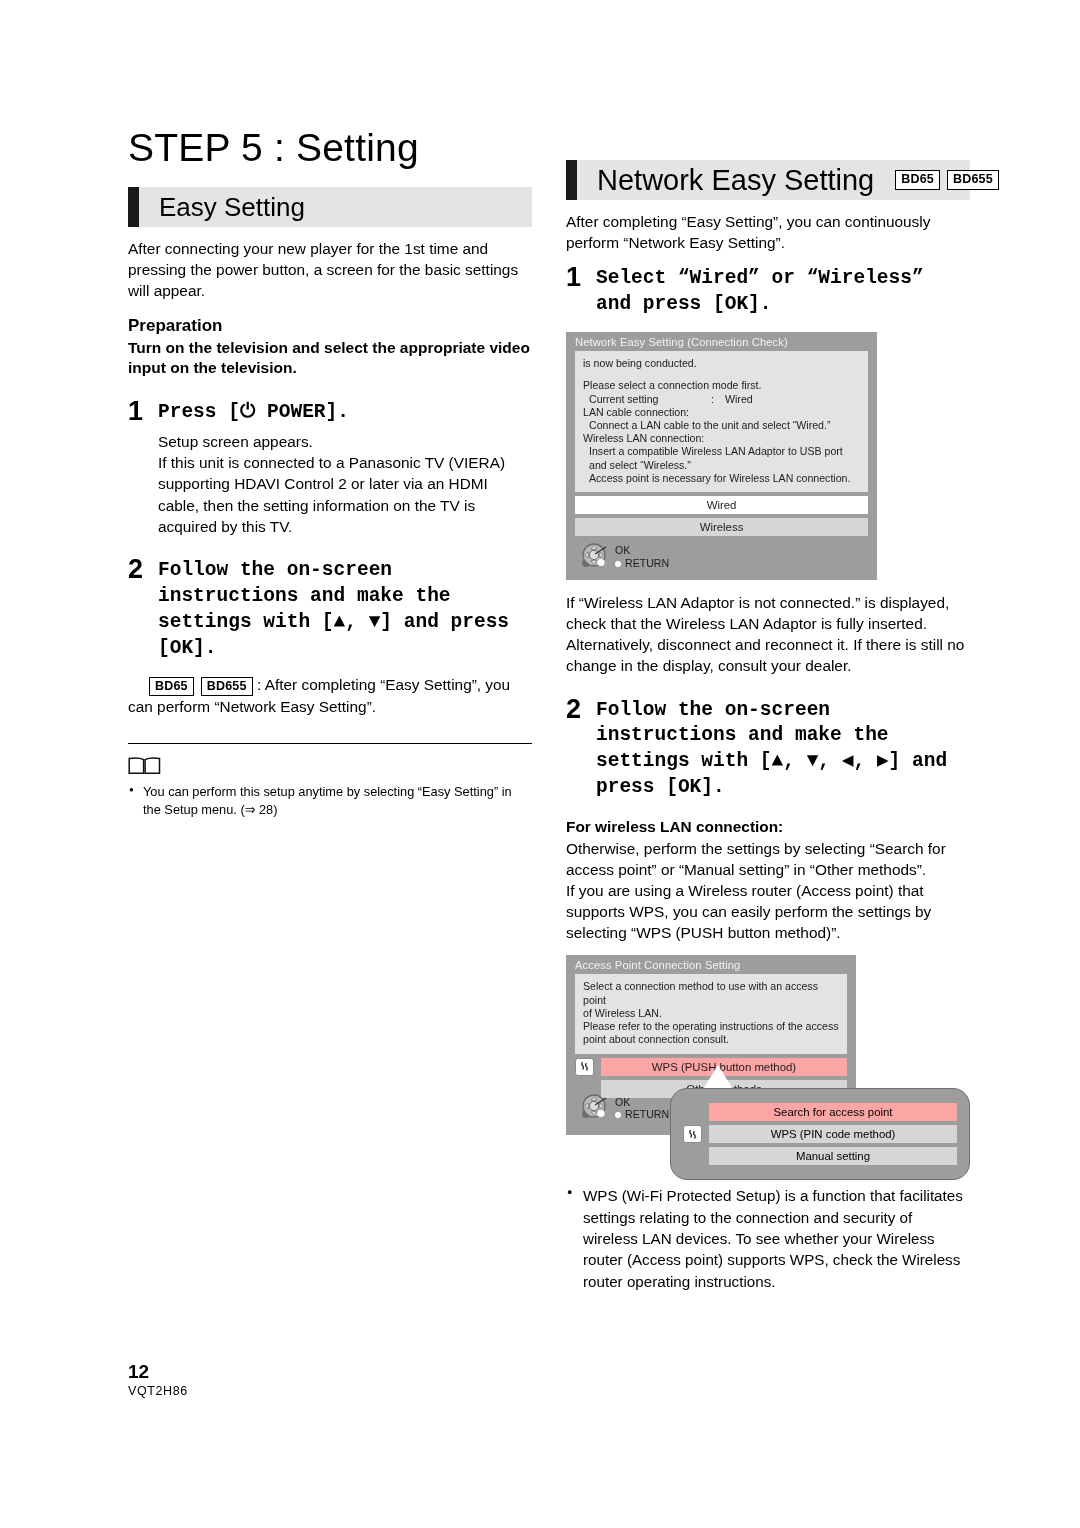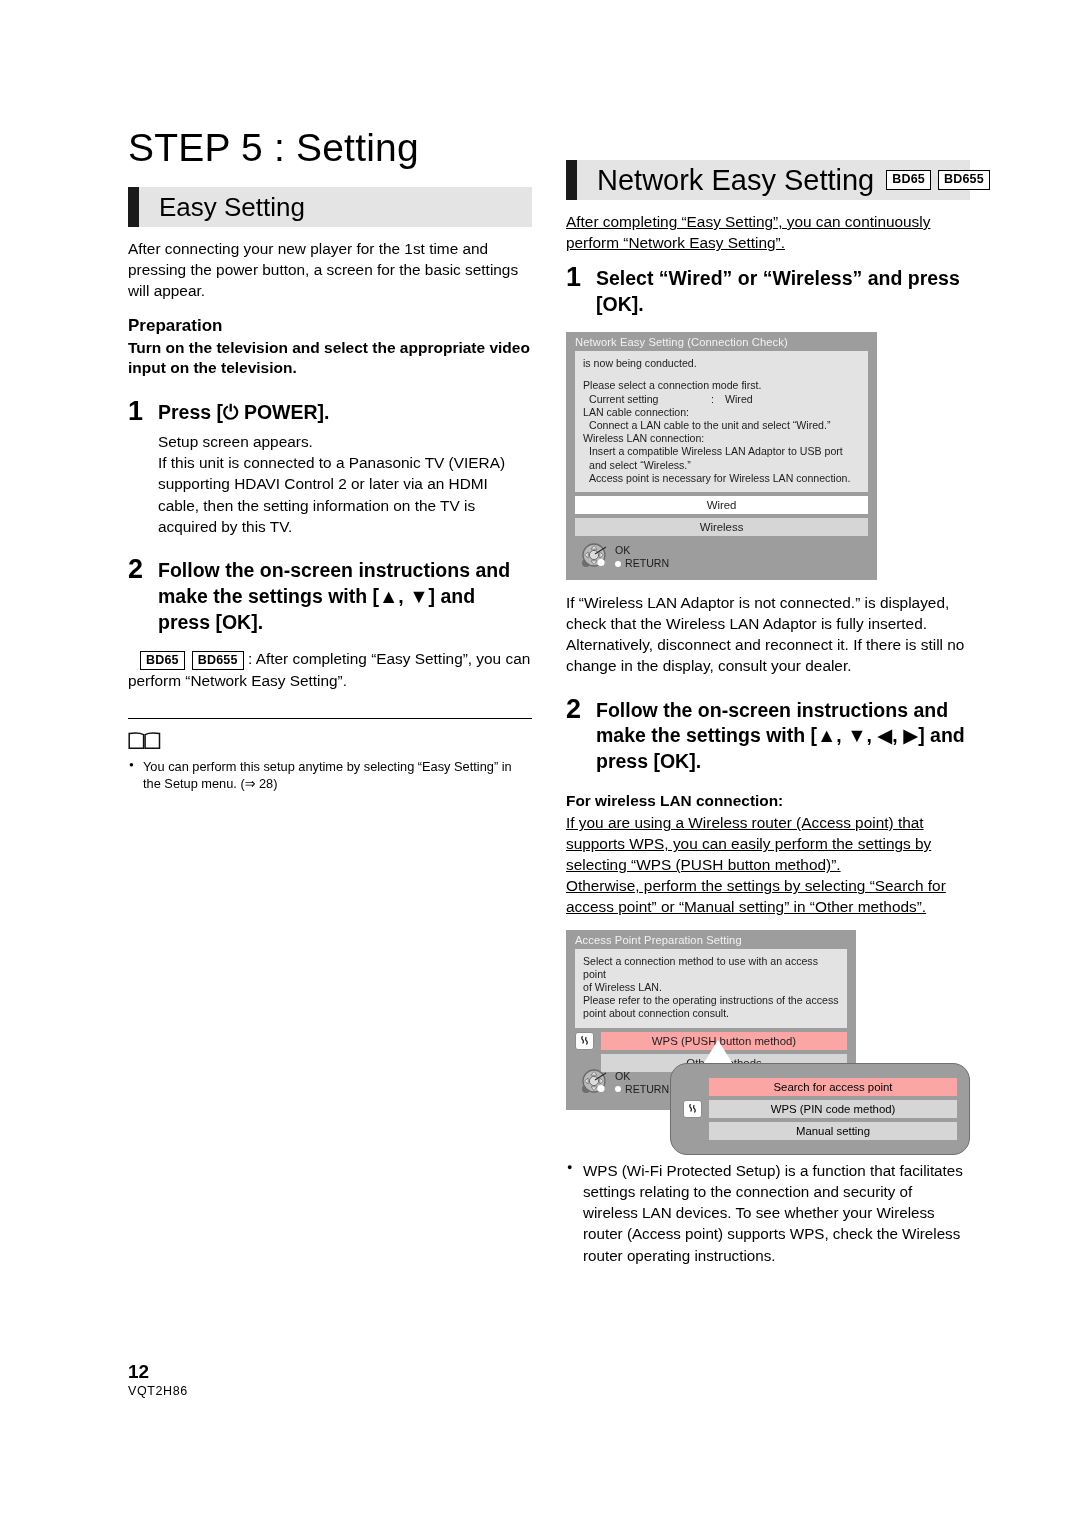--- a/index.html
+++ b/index.html
@@ -52,39 +52,39 @@
   }
   .sec-head .sec-title {
     font-size: 26px;
     font-weight: 400;
     margin-left: 20px;
     line-height: 1;
     white-space: nowrap;
   }
   .sec-head.small .sec-title { font-size: 29px; }
 
-  .badges { display: inline-flex; gap: 7px; margin-left: 12px; align-items: center; }
+  .badges { display: inline-flex; gap: 7px; margin-left: 21px; align-items: center; }
   .badge {
     border: 1.6px solid #000;
     background: #fff;
     font-size: 12.5px;
     font-weight: bold;
     padding: 1px 5px 2px 5px;
     line-height: 1.15;
     letter-spacing: 0.2px;
     white-space: nowrap;
   }
 
   
   p.body {
     font-size: 15.4px;
     line-height: 1.37;
     margin: 0 0 14px 0;
   }
-  p.body.tight { margin-bottom: 0; text-decoration: underline; }
+  p.body.tight { margin-bottom: 0; }
 
   .prep-head {
     font-size: 17px;
     font-weight: bold;
     margin: 14px 0 0 0;
     line-height: 1.25;
   }
   .prep-text {
     font-size: 15.5px;
     font-weight: bold;
@@ -102,20 +102,21 @@
     font-weight: bold;
     line-height: 1.08;
     width: 30px;
     flex: 0 0 30px;
   }
   .step .txt {
     font-size: 19.5px;
     font-weight: bold;
     line-height: 1.33;
     padding-top: 3px;
+    font-family: Liberation Mono, monospace;
   }
   .step-detail {
     font-size: 15.4px;
     line-height: 1.38;
     margin: 5px 0 0 30px;
   }
 
   .note-line {
     font-size: 15.4px;
     line-height: 1.38;
@@ -382,27 +383,27 @@
     </div>
 
     <p class="body" style="margin-top:12px">If “Wireless LAN Adaptor is not connected.” is displayed, check that the Wireless LAN Adaptor is fully inserted. Alternatively, disconnect and reconnect it. If there is still no change in the display, consult your dealer.</p>
 
     <div class="step">
       <div class="num">2</div>
       <div class="txt">Follow the on-screen instructions and make the settings with [▲, ▼, ◀, ▶] and press [OK].</div>
     </div>
 
     <div class="sub-head">For wireless LAN connection:</div>
+    <p class="body tight">Otherwise, perform the settings by selecting “Search for access point” or “Manual setting” in “Other methods”.</p>
     <p class="body tight">If you are using a Wireless router (Access point) that supports WPS, you can easily perform the settings by selecting “WPS (PUSH button method)”.</p>
-    <p class="body tight">Otherwise, perform the settings by selecting “Search for access point” or “Manual setting” in “Other methods”.</p>
 
     <div style="position:relative; height:218px; margin-top:12px;">
 
       <div class="tv" style="width:290px; height:180px;">
-        <div class="tv-title">Access Point Preparation Setting</div>
+        <div class="tv-title">Access Point Connection Setting</div>
         <div class="tv-body">
           <div>Select a connection method to use with an access point</div>
           <div>of Wireless LAN.</div>
           <div>Please refer to the operating instructions of the access</div>
           <div>point about connection consult.</div>
         </div>
         <div class="ap-row">
           <span class="wps-ico">
             <svg width="11" height="11" viewBox="0 0 11 11" aria-hidden="true">
               <path d="M3.6 1.2 a2.4 2.4 0 0 0 0 3.6 a2.4 2.4 0 0 1 0 3.6" fill="none" stroke="#222" stroke-width="1.3"></path>

